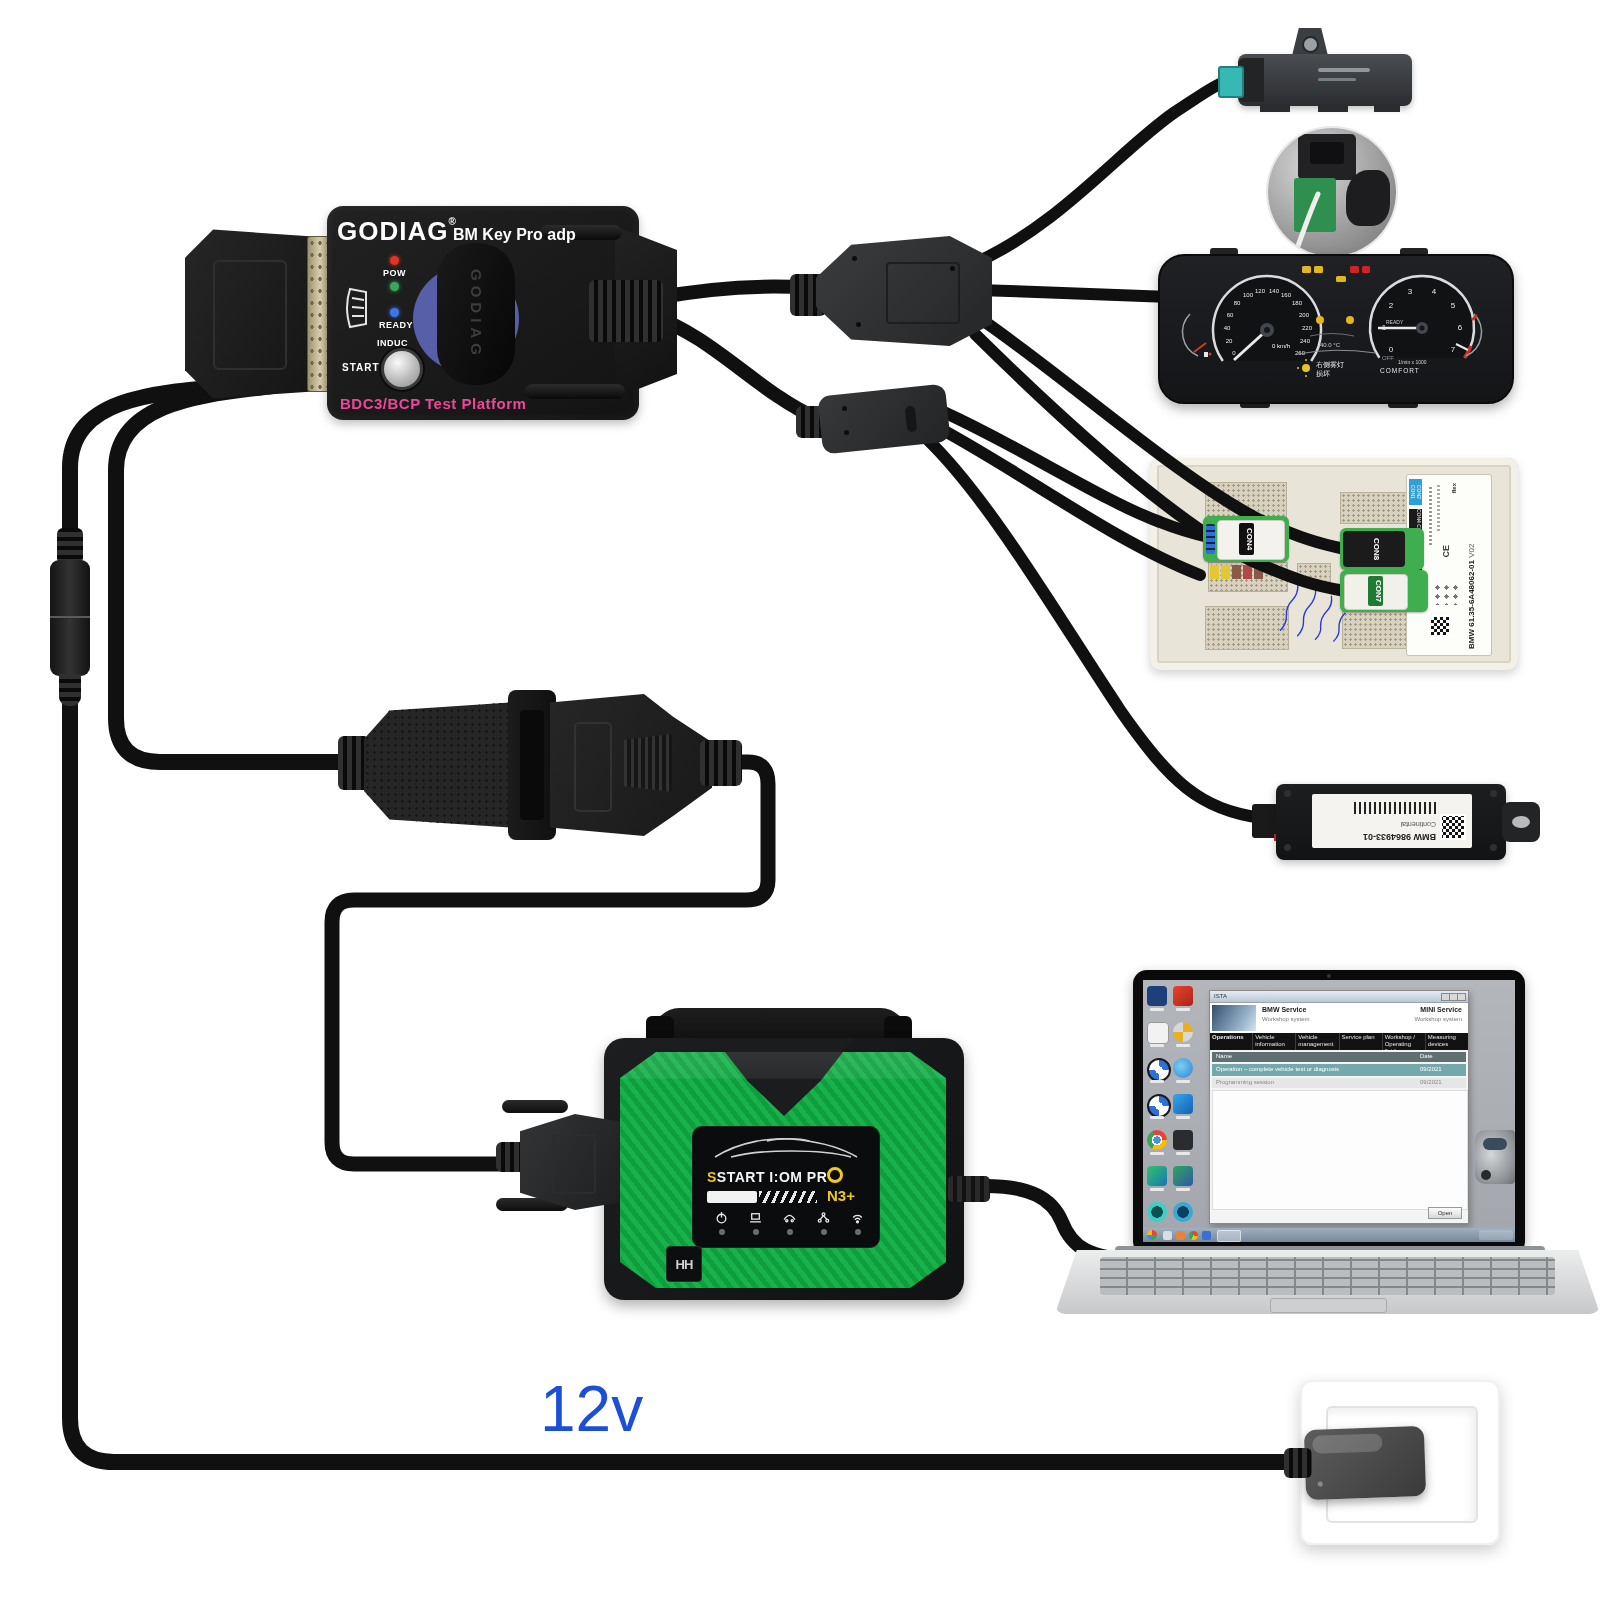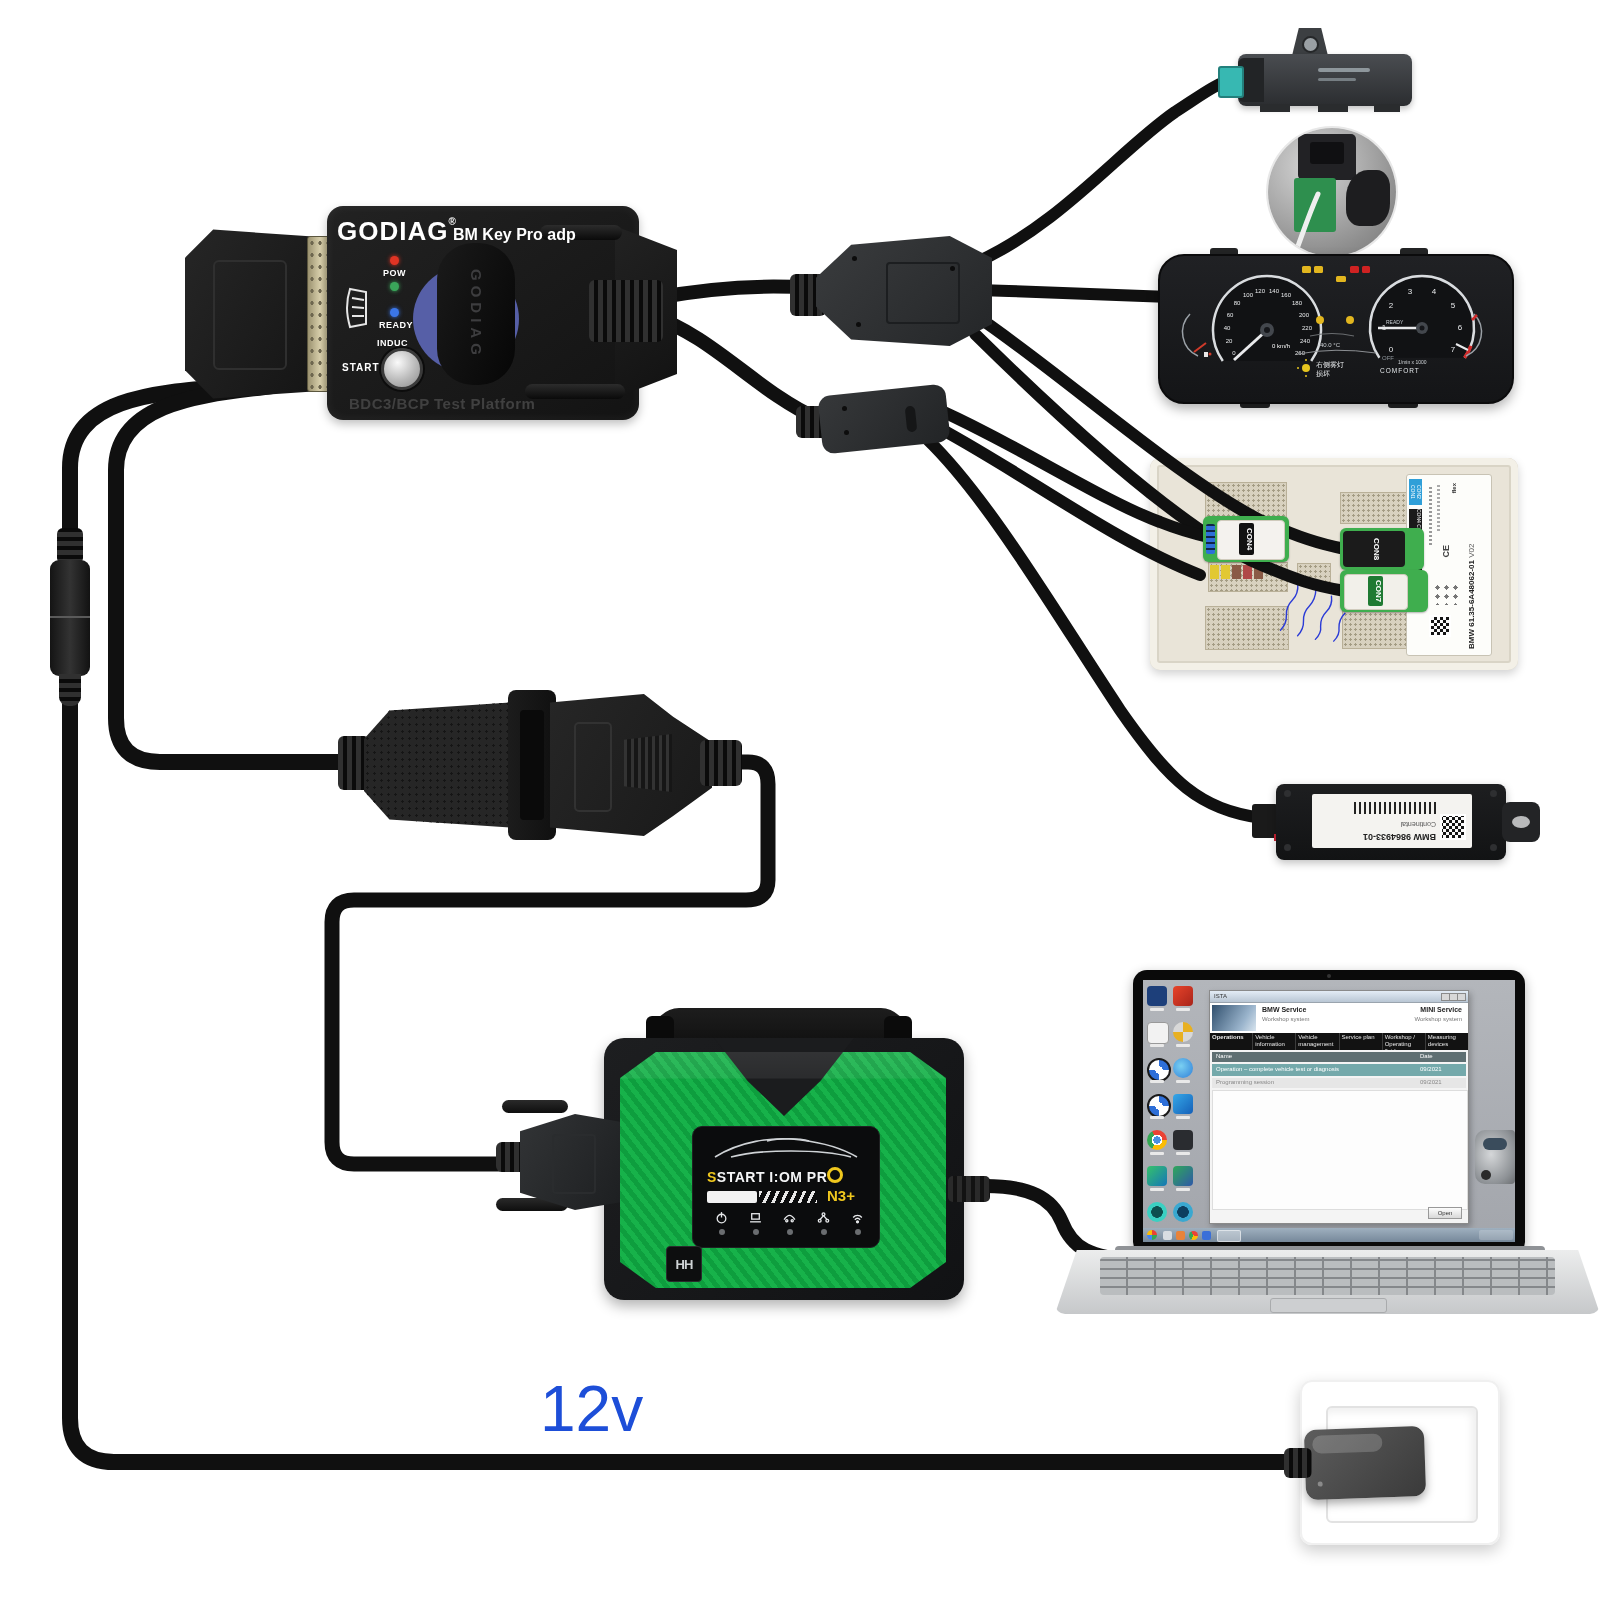--- a/index.html
+++ b/index.html
@@ -67,21 +67,21 @@
         <path d="M7 12 L19 14 M7 21 L19 22 M7 30 L19 30"></path>
     </svg>
 
     <div class="abs" style="left:228px;top:68px;width:106px;height:106px;border-radius:50%;background:#565fa7;"></div>
     <div class="abs" style="left:252px;top:45px;width:78px;height:142px;background:linear-gradient(110deg,#1a1a1a,#060606);border-radius:36px;display:flex;align-items:center;justify-content:center;">
       <span style="writing-mode:vertical-rl;color:#3d3d3f;font-weight:800;font-size:15px;letter-spacing:5px;">GODIAG</span>
     </div>
 
     <div class="txt" style="left:157px;top:164px;color:#fff;font-size:10px;font-weight:bold;letter-spacing:1px;"><span>START</span> ▸</div>
     <div class="abs" style="left:196px;top:150px;width:36px;height:36px;border-radius:50%;background:radial-gradient(circle at 38% 32%,#fafafa,#b9b9b9 55%,#8a8a8a);border:3px solid #3a3a3a;box-shadow:0 0 0 2px #0c0c0c;"></div>
-    <div class="txt" style="left:155px;top:197px;color:#404040;font-size:15px;font-weight:800;letter-spacing:.5px;margin-left:9px;">BDC3/BCP Test Platform</div>
+    <div class="txt" style="left:155px;top:197px;color:#ec4899;font-size:15px;font-weight:800;letter-spacing:.5px;">BDC3/BCP Test Platform</div>
   </div>
 
   <div class="abs" style="left:48px;top:528px;width:44px;height:178px;z-index:6">
     <div class="abs ribs-y" style="left:9px;top:0;width:26px;height:36px;"></div>
     <div class="abs" style="left:2px;top:32px;width:40px;height:116px;background:linear-gradient(90deg,#141414,#333,#121212);border-radius:9px;"></div>
     <div class="abs" style="left:2px;top:88px;width:40px;height:2px;background:#5a5a5a;"></div>
     <div class="abs ribs-y" style="left:11px;top:146px;width:22px;height:32px;border-radius:0 0 9px 9px;"></div>
   </div>
 
   <div class="abs" style="left:790px;top:236px;width:202px;height:110px;z-index:6">

